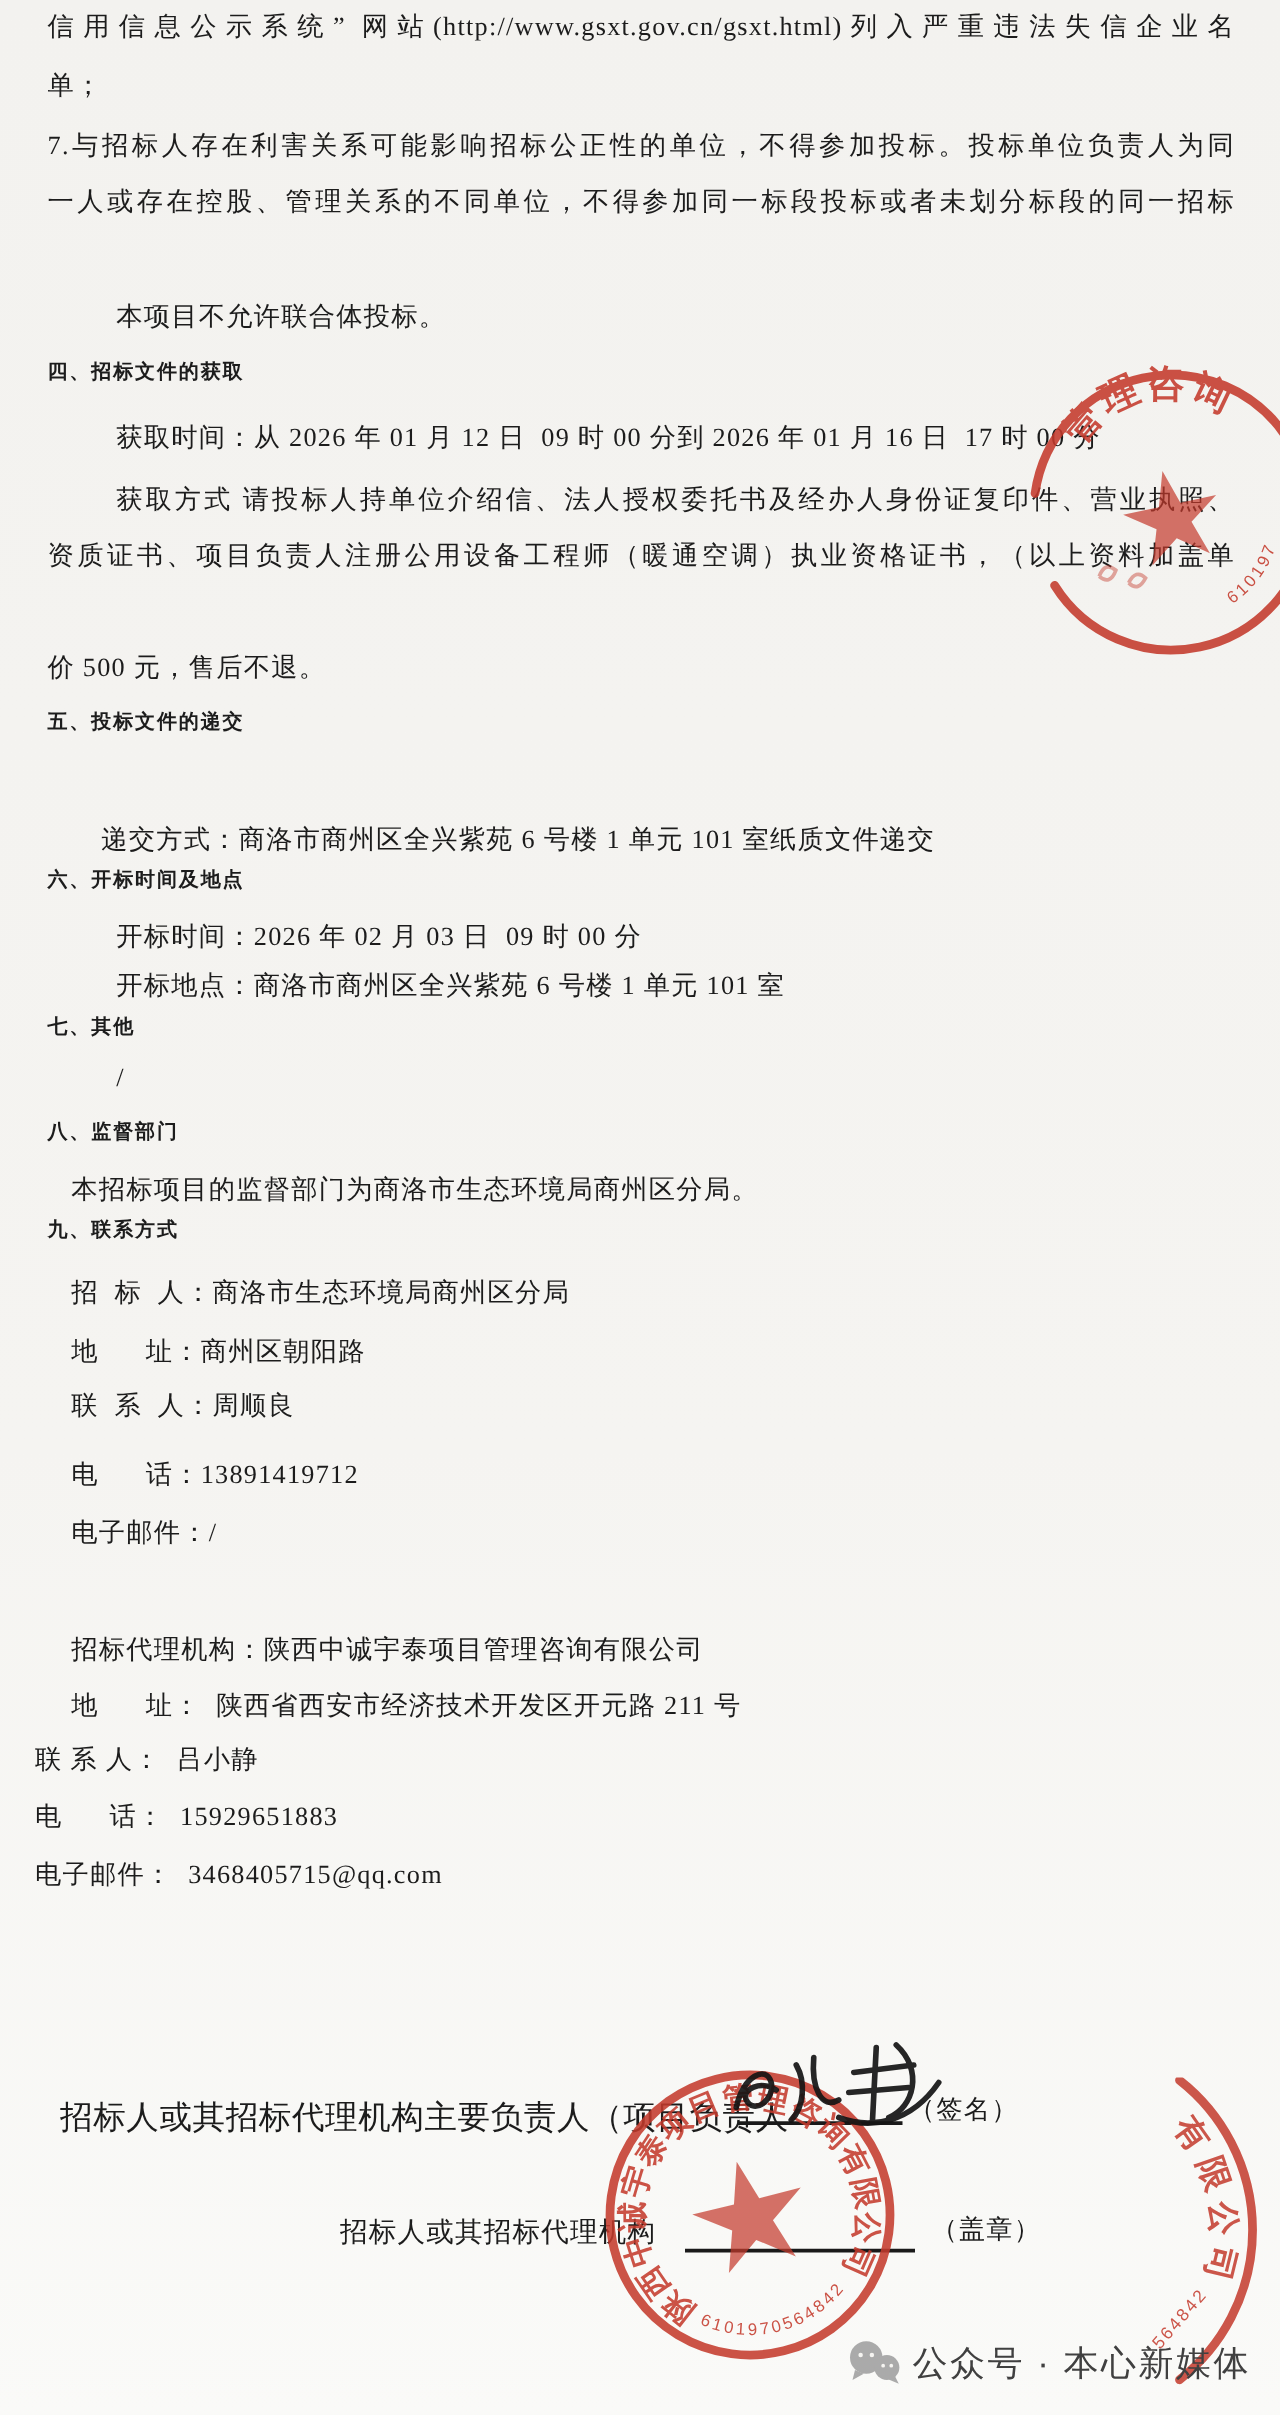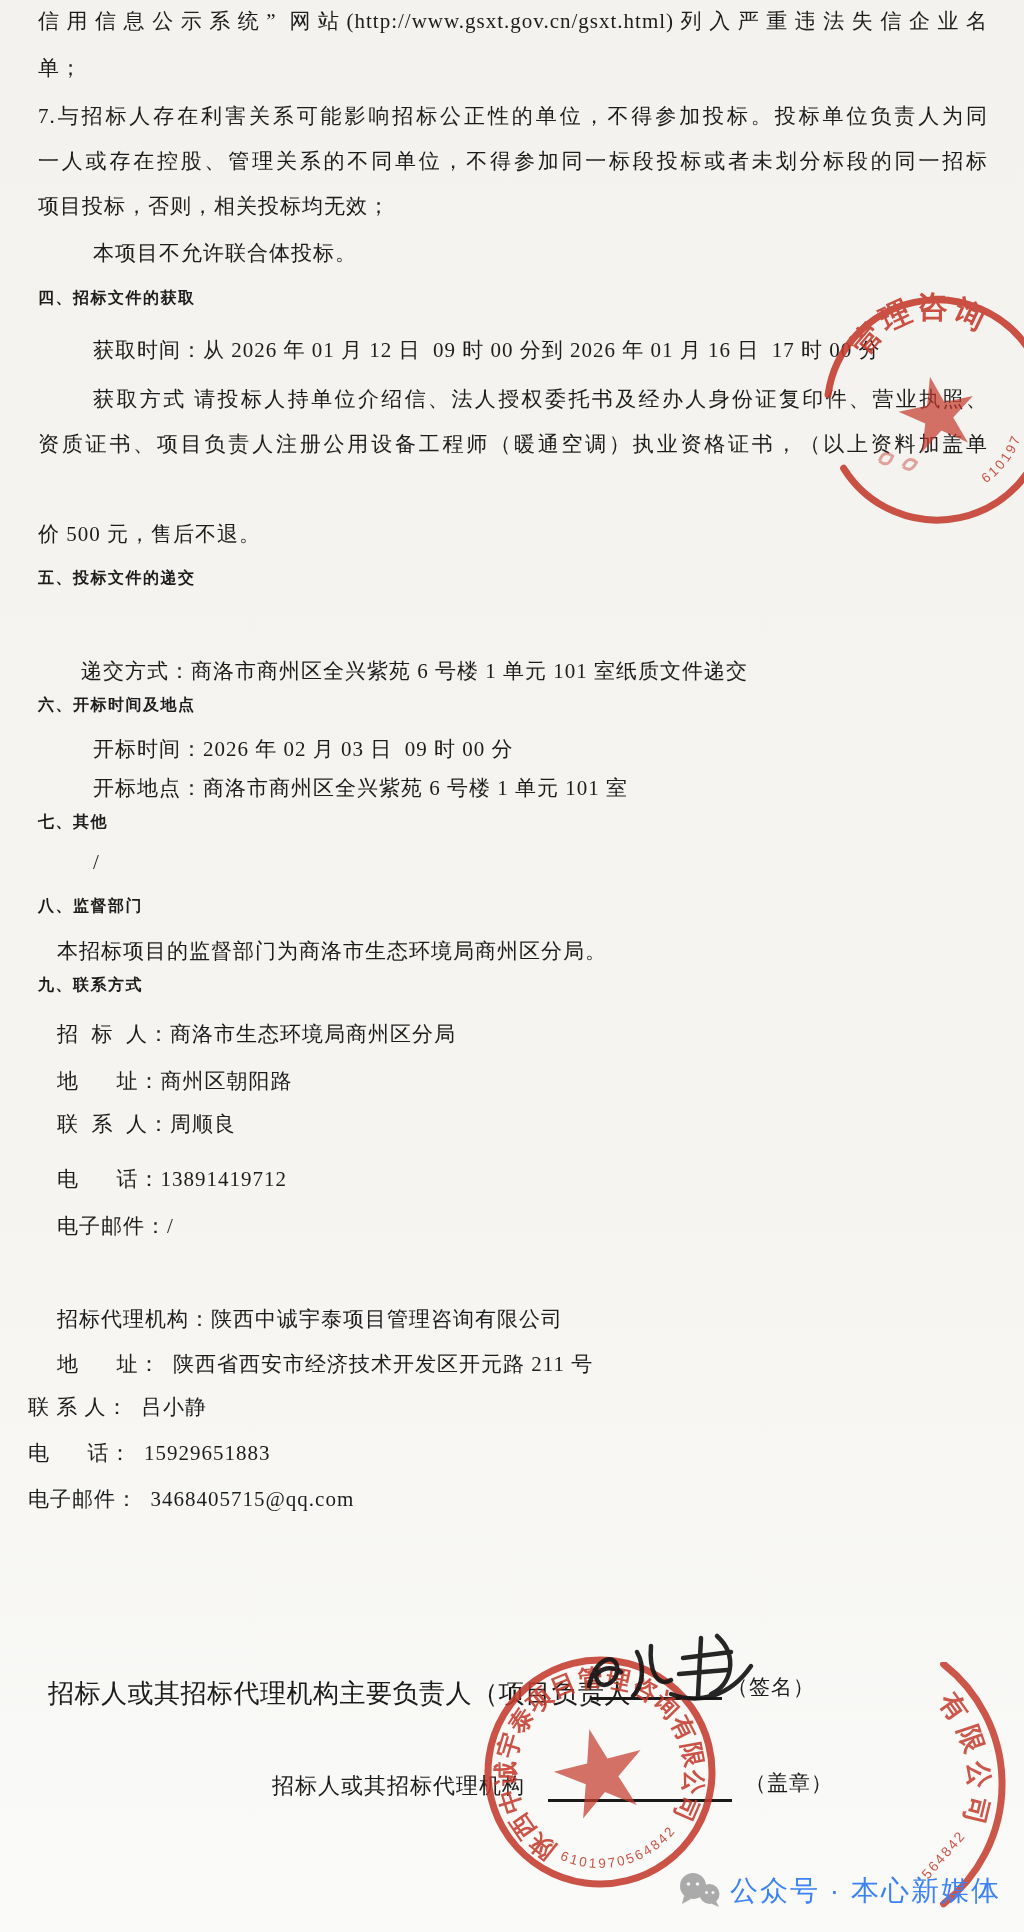--- a/index.html
+++ b/index.html
@@ -8,34 +8,33 @@
        font-family:"Liberation Serif","DejaVu Serif",serif;color:#1c1c1c;}
   .page{position:absolute;inset:0;}
   .ln{position:absolute;font-size:21px;letter-spacing:1px;line-height:1.25;white-space:pre;}
   .just{white-space:normal;text-align:justify;text-align-last:justify;text-justify:inter-character;}
   .hd{font-family:"Liberation Sans","DejaVu Sans",sans-serif;font-weight:bold;font-size:16px;letter-spacing:1.5px;}
   .sign-line{font-size:26px;letter-spacing:.5px;text-align:right;}
   .em-italic{}
   .rule{position:absolute;height:2.5px;background:#1a1a1a;}
   .seal{position:absolute;pointer-events:none;}
   .seal text{font-family:"Liberation Sans","DejaVu Sans",sans-serif;}
-  .wm{position:absolute;color:#3b82f6;font-family:"Liberation Sans","DejaVu Sans",sans-serif;
+  .wm{position:absolute;color:#404040;font-family:"Liberation Sans","DejaVu Sans",sans-serif;
       font-size:28px;letter-spacing:2px;white-space:pre;}
 </style>
 </head>
 <body>
 
 <div class="page">
 
   <div class="ln just" style="top:8px;left:38px;width:950px">信用信息公示系统” 网站(http://www.gsxt.gov.cn/gsxt.html)列入严重违法失信企业名</div>
   <div class="ln" style="top:55px;left:38px">单；</div>
 
   <div class="ln just" style="top:103px;left:38px;width:950px">7.与招标人存在利害关系可能影响招标公正性的单位，不得参加投标。投标单位负责人为同</div>
   <div class="ln just" style="top:148px;left:38px;width:950px">一人或存在控股、管理关系的不同单位，不得参加同一标段投标或者未划分标段的同一招标</div>
-  <div class="ln" style="top:193px;left:38px">项目投标，否则，相关投标均无效；</div>
 
   <div class="ln" style="top:240px;left:93px"><span>本项目</span><span class="em-italic">不允许</span><span>联合体投标。</span></div>
 
   <div class="ln hd" style="top:288px;left:38px">四、招标文件的获取</div>
   <div class="ln" style="top:337px;left:93px">获取时间：从 2026 年 01 月 12 日  09 时 00 分到 2026 年 01 月 16 日  17 时 00 分</div>
   <div class="ln just" style="top:386px;left:93px;width:895px">获取方式 请投标人持单位介绍信、法人授权委托书及经办人身份证复印件、营业执照、</div>
   <div class="ln just" style="top:431px;left:38px;width:950px">资质证书、项目负责人注册公用设备工程师（暖通空调）执业资格证书，（以上资料加盖单</div>
   <div class="ln" style="top:521px;left:38px">价 500 元，售后不退。</div>
 
   <div class="ln hd" style="top:568px;left:38px">五、投标文件的递交</div>

